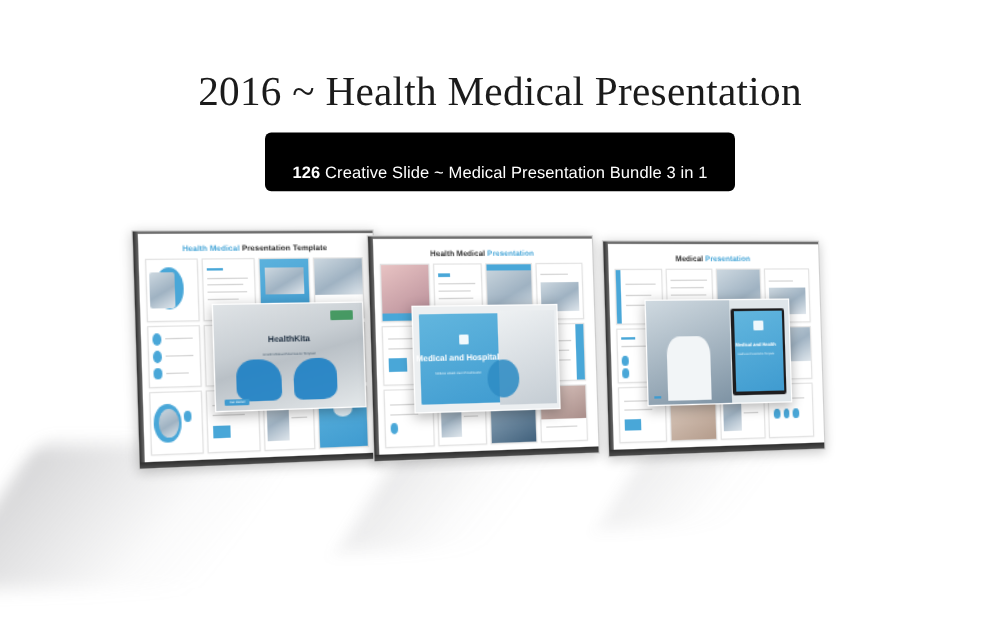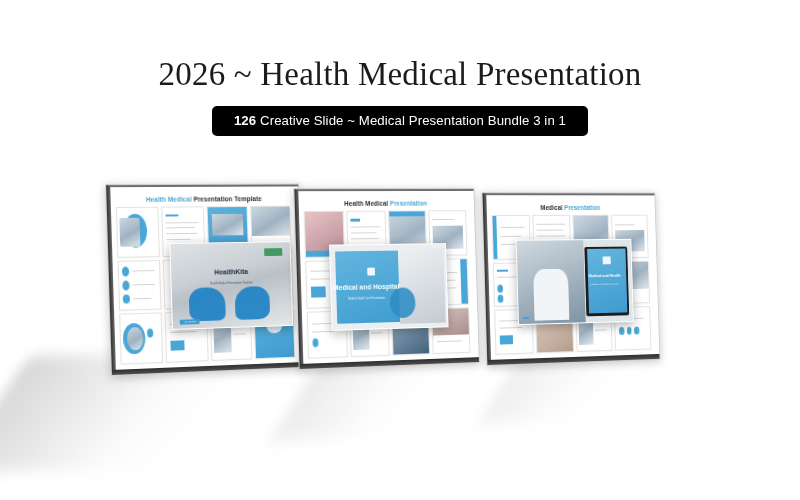--- a/index.html
+++ b/index.html
@@ -35,21 +35,21 @@
   }
   #badge-wrap {
     margin-top: 14px;
     display: flex;
     justify-content: center;
   }
   #subtitle-badge {
     background: #000000;
     color: #ffffff;
     border-radius: 5px;
-    padding: 7px 22px 8px 22px;
+    padding: 24px 22px 8px 22px;
     font-size: 13.2px;
     font-weight: 400;
     letter-spacing: 0.1px;
     white-space: nowrap;
     display: inline-block;
   }
   #subtitle-badge .count {
     font-weight: 700;
   }
 
@@ -202,21 +202,21 @@
     opacity: 0.30;
     -webkit-mask-image: linear-gradient(to bottom, rgba(0,0,0,0.85), rgba(0,0,0,0));
     mask-image: linear-gradient(to bottom, rgba(0,0,0,0.85), rgba(0,0,0,0));
     pointer-events: none;
   }
 </style>
 </head>
 <body>
 
 <div id="header">
-  <h1 id="page-title">2026 ~ Health Medical Presentation</h1>
+  <h1 id="page-title">2016 ~ Health Medical Presentation</h1>
   <div id="badge-wrap">
     <div id="subtitle-badge"><span class="count">126</span><span> Creative Slide ~ Medical Presentation Bundle 3 in 1</span></div>
   </div>
 </div>
 
 <div id="stage">
 
   <div class="floor-shadow" style="left:-10px; top:186px; width:210px; height:115px; transform:skewX(-34deg);"></div>
   <div class="floor-shadow" style="left:300px; top:176px; width:120px; height:95px; transform:skewX(-32deg); opacity:0.55;"></div>
   <div class="floor-shadow" style="left:505px; top:168px; width:110px; height:85px; transform:skewX(-32deg); opacity:0.45;"></div>

